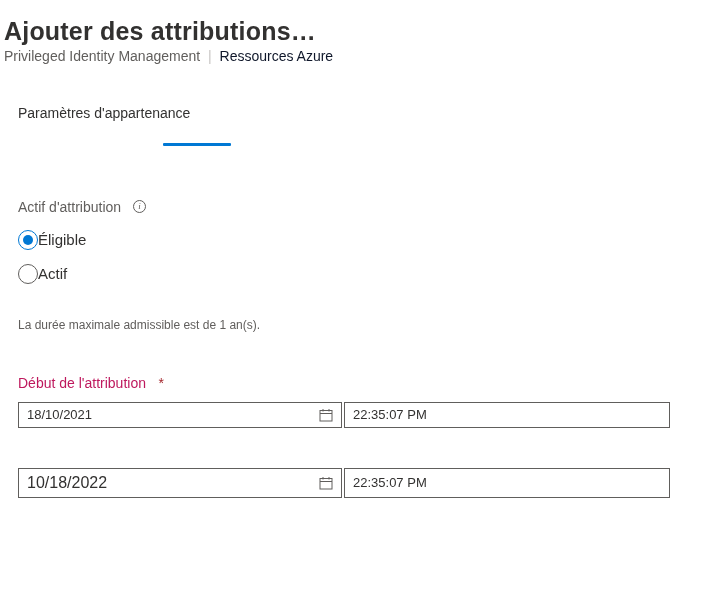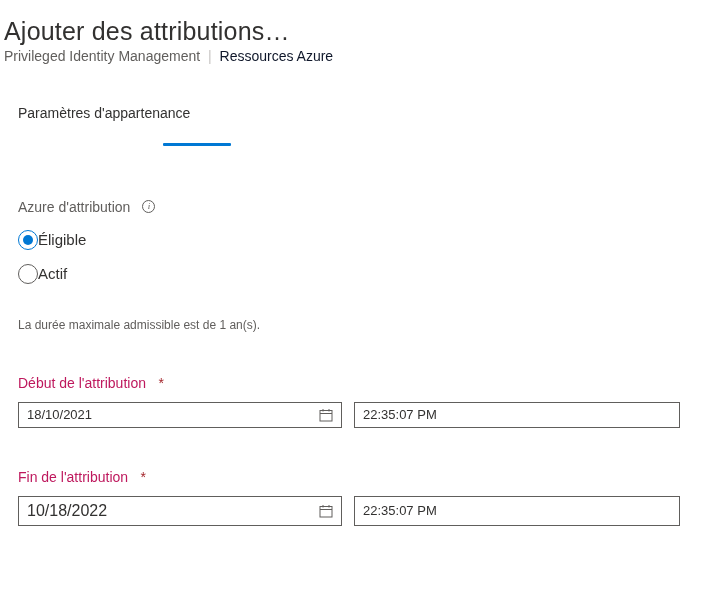--- a/index.html
+++ b/index.html
@@ -9,21 +9,21 @@
       color: #323130;
       width: 716px;
       height: 603px;
       padding: 0;
     }
     .header {
       padding: 17px 0 0 4px;
     }
     .page-title {
       font-size: 25px;
-      font-weight: 400;
+      font-weight: 700;
       color: #323130;
       letter-spacing: 0.2px;
     }
     .breadcrumb {
       margin-top: 2px;
       font-size: 14px;
       color: #605e5c;
     }
     .breadcrumb .bc-primary { color: #605e5c; }
     .breadcrumb .bc-sep { color: #c8c6c4; margin: 0 4px; }
@@ -96,21 +96,21 @@
       color: #605e5c;
     }
     .date-block { margin-top: 42px; }
     .date-block .dlabel {
       font-size: 14px;
       color: #be185d;
     }
     .req-star { color: #a4262c; margin-left: 8px; font-size: 14px; }
     .input-row {
       display: flex;
-      gap: 12px;
+      gap: 2px;
       margin-top: 10px;
     }
     .azure-input {
       display: flex;
       align-items: center;
       border: 1px solid #605e5c;
       background: #fff;
       height: 26px;
       padding: 0 8px;
     }
@@ -149,21 +149,21 @@
 
 <div class="content">
 
   <div class="tab-row">
     <span class="tab-label">Paramètres d'appartenance</span>
   </div>
   <div class="tab-underline"></div>
 
   <div class="section">
     <div class="field-label">
-      <span>Azure d'attribution</span>
+      <span>Actif d'attribution</span>
       <span class="info-icon">i</span>
     </div>
 
     <div class="radio-group">
       <div class="radio-option">
         <span class="radio-outer selected">
             <span class="radio-inner"></span>
           </span>
         <span class="radio-label">Éligible</span>
       </div>
@@ -192,24 +192,20 @@
             </svg>
           </span>
         </div>
         <div class="azure-input time-input">
           <input type="text" value="22:35:07 PM" style="">
         </div>
       </div>
     </div>
 
     <div class="date-block gap-block">
-      <div>
-        <span class="dlabel">Fin de l'attribution</span>
-        <span class="req-star">*</span>
-      </div>
       <div class="input-row">
         <div class="azure-input date-input large">
           <input type="text" value="10/18/2022" style="">
           <span class="cal-icon">
             <svg viewBox="0 0 14 14" fill="none" stroke="#605e5c" stroke-width="1">
               <rect x="1" y="2.5" width="12" height="10.5"></rect>
               <line x1="1" y1="5.5" x2="13" y2="5.5"></line>
               <line x1="4" y1="1" x2="4" y2="3.5"></line>
               <line x1="10" y1="1" x2="10" y2="3.5"></line>
             </svg>

